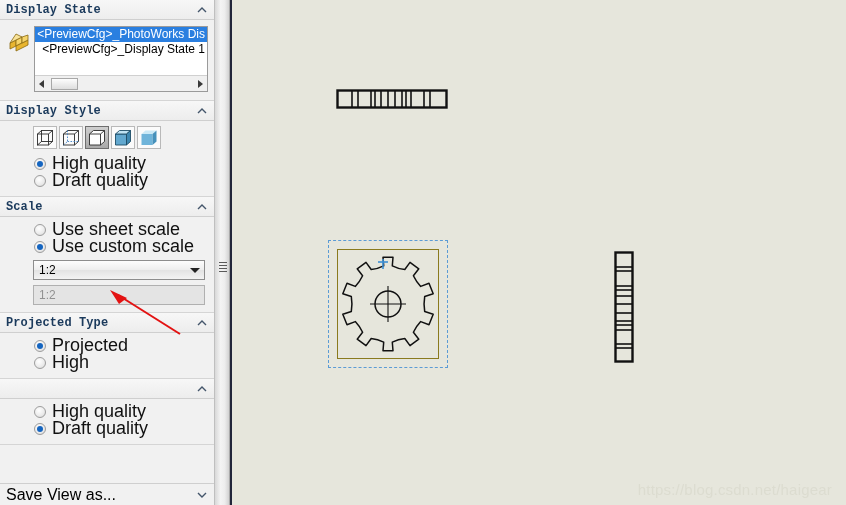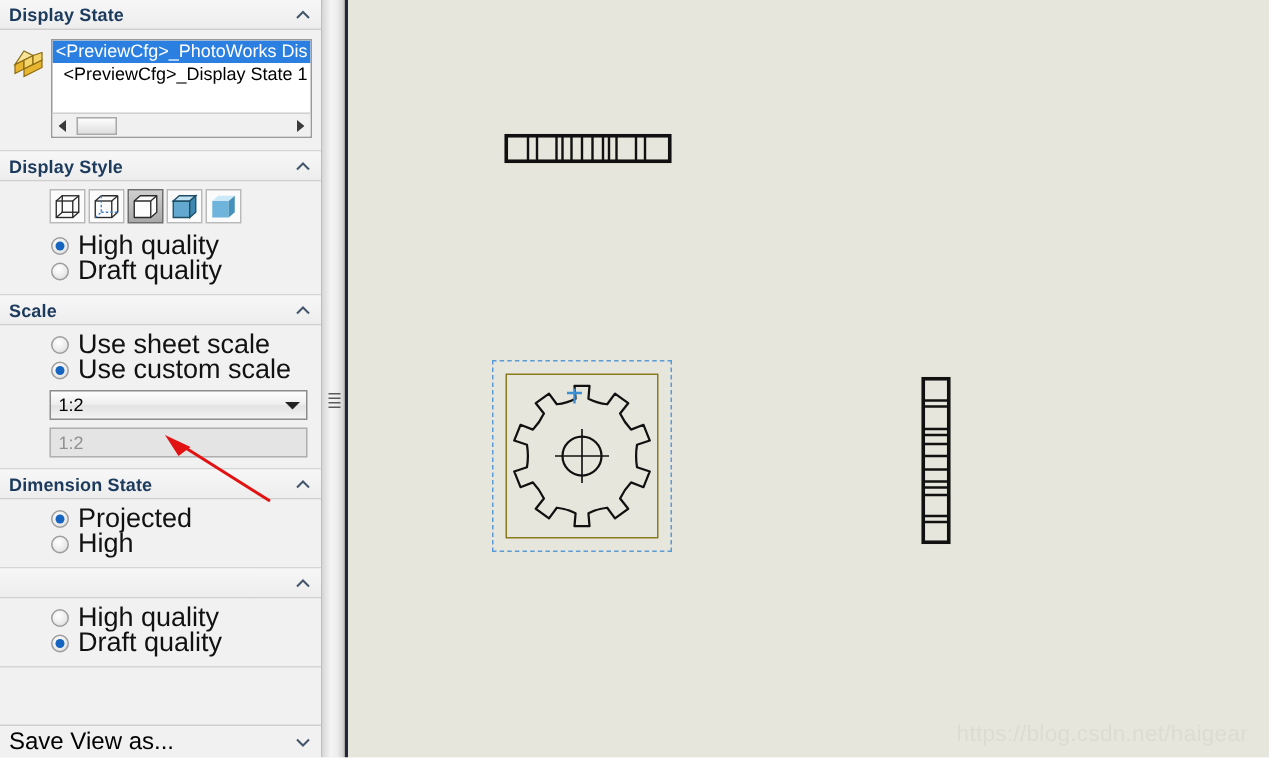--- a/index.html
+++ b/index.html
@@ -36,20 +36,21 @@
   }
 
   .sec-head {
     position: relative;
     height: 19px;
     padding-left: 6px;
     display: flex;
     align-items: center;
     border-bottom: 1px solid #cfcfcf;
     background: linear-gradient(to bottom, #f7f7f7 0%, #ededed 100%);
+    font-family: Liberation Mono, monospace;
   }
   .sec-head .title {
     font-size: 12px;
     font-weight: bold;
     color: #1b3a5c;
     letter-spacing: 0.1px;
   }
   .chev {
     position: absolute;
     right: 8px;
@@ -494,21 +495,21 @@
         </div>
 
         <div class="textfield">
           <span class="val">1:2</span>
         </div>
       </div>
     </div>
 
     <div class="section">
       <div class="sec-head">
-        <span class="title">Dimension State</span>
+        <span class="title">Projected Type</span>
         <span class="chev">
           <svg viewBox="0 0 10 10" width="10" height="10">
               <path d="M1 7 L5 3 L9 7" fill="none" stroke="currentColor" stroke-width="1.4"></path>
             </svg>
         </span>
       </div>
       <div class="sec-body pad-t pad-b">
         <div class="radio-row">
           <span class="radio on"></span>
           <span class="radio-lbl">Projected</span>

